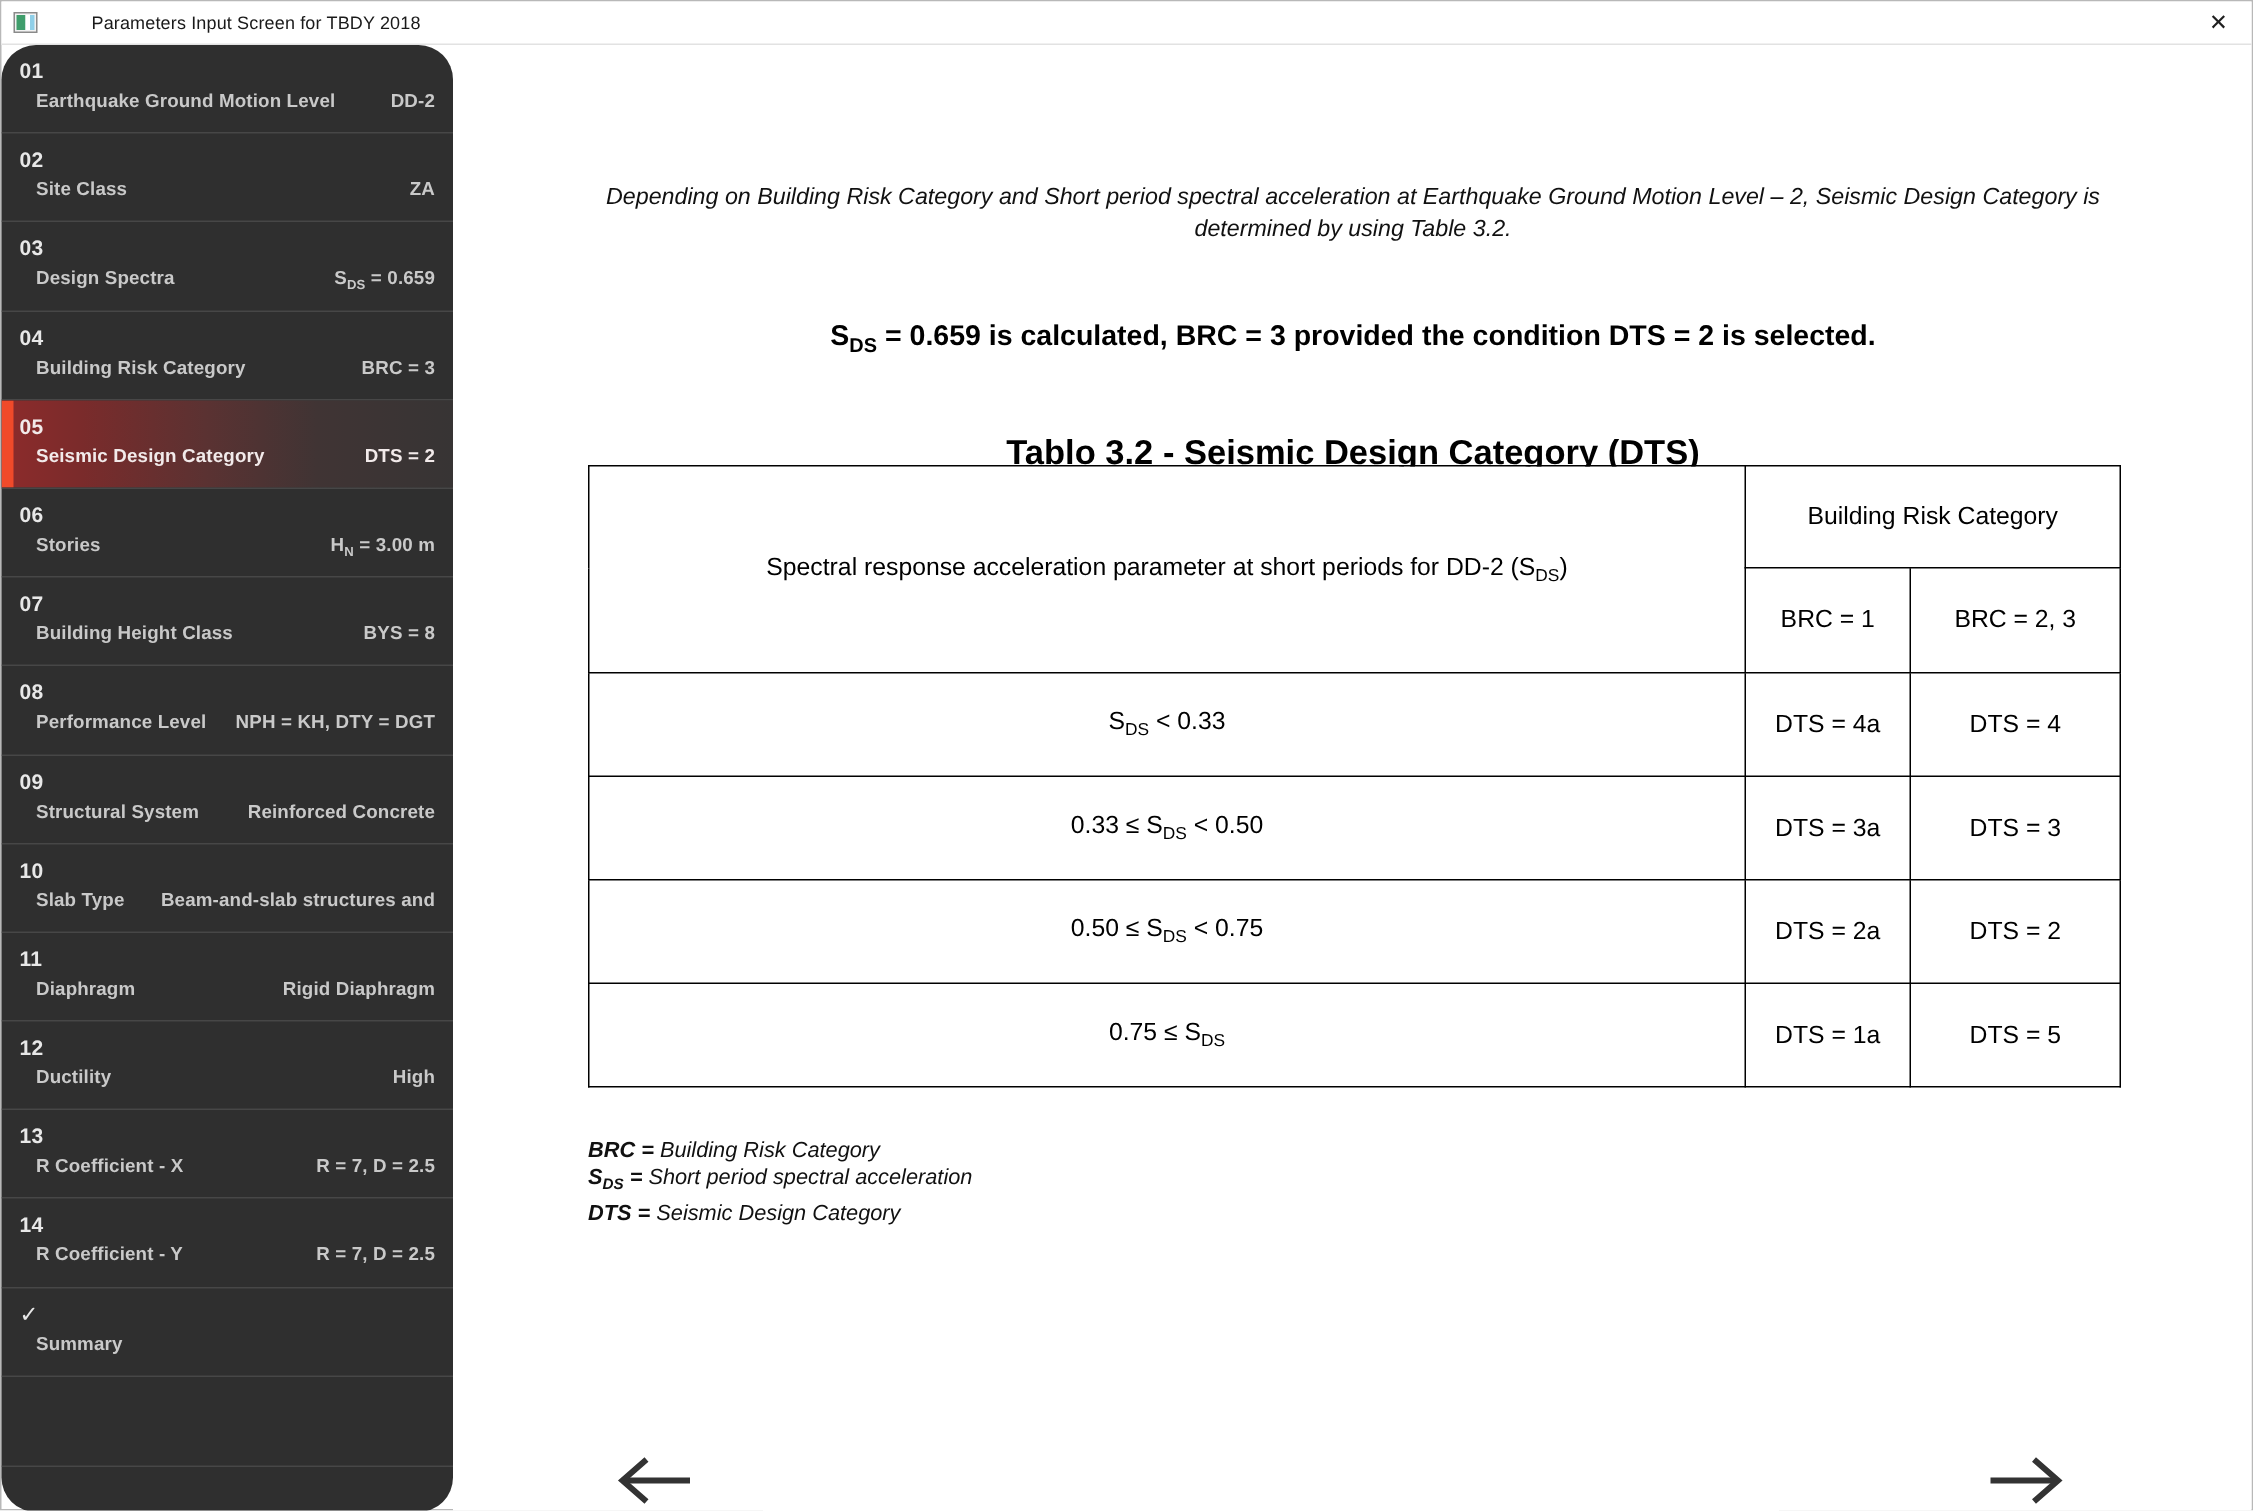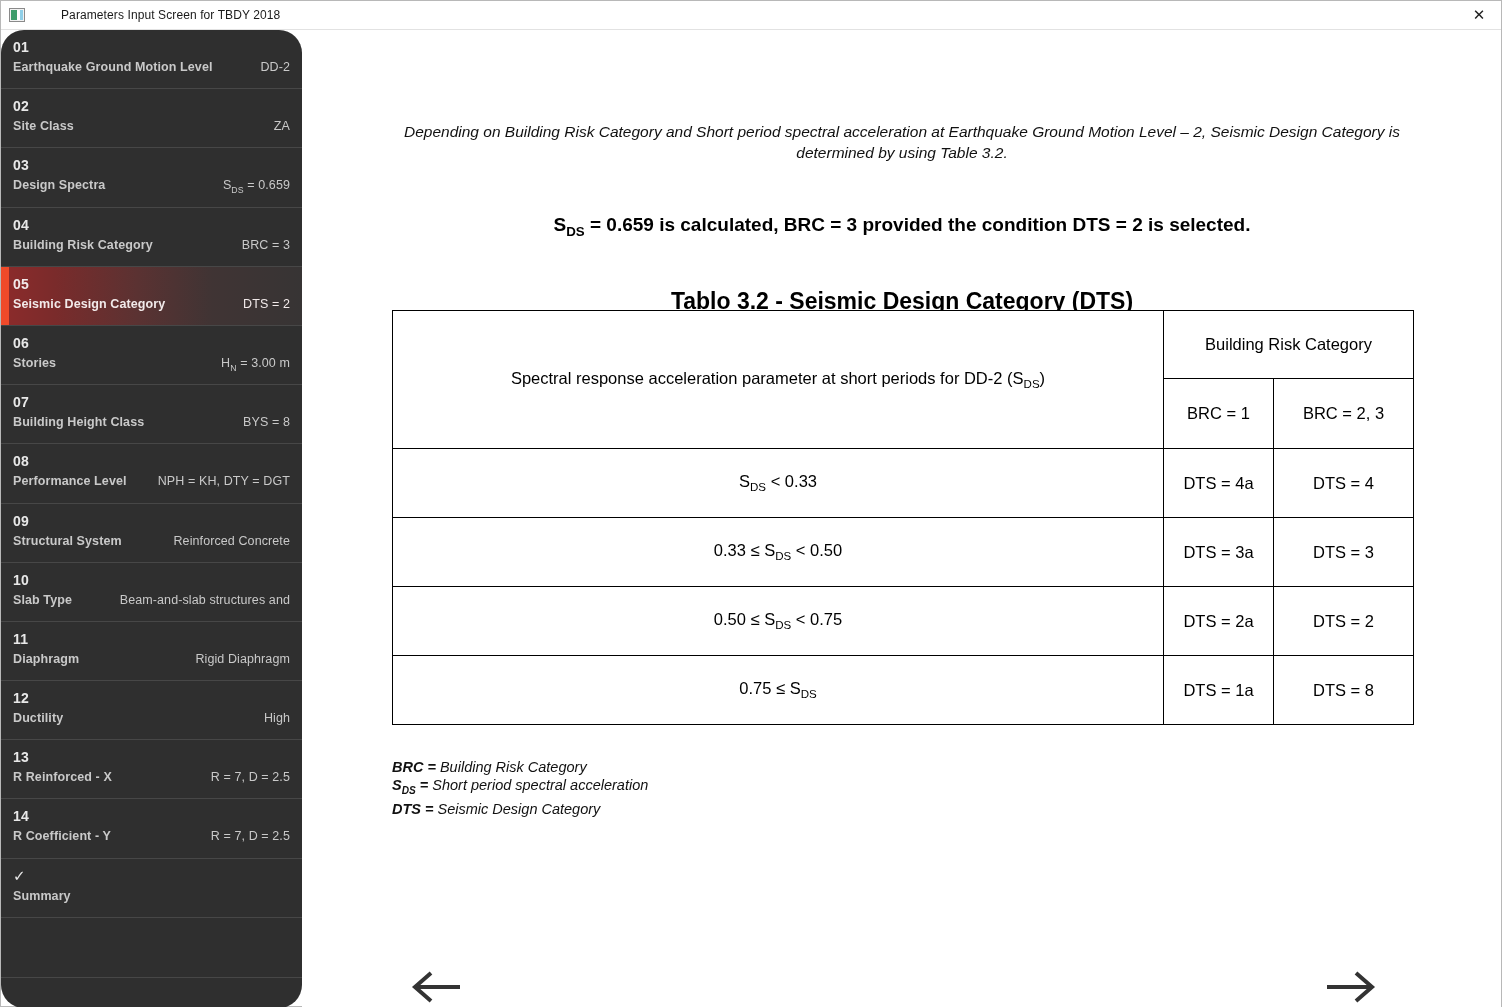--- a/index.html
+++ b/index.html
@@ -70,23 +70,24 @@
     letter-spacing: .2px;
   }
   .nav-row {
     display: flex; align-items: baseline; justify-content: space-between;
     margin-top: 4px;
     white-space: nowrap;
   }
   .nav-label {
     font-size: 12.5px; font-weight: bold; color: #c9c9c9;
     letter-spacing: .1px;
+    margin-left: 11px;
   }
   .nav-value {
-    font-size: 12.5px; font-weight: normal; color: #c9c9c9;
+    font-size: 12.5px; font-weight: bold; color: #c9c9c9;
     letter-spacing: .1px; padding-left: 8px;
   }
   .nav-item.active {
     background: linear-gradient(to right, #8d2b2b 0%, #7a2b2b 18%, #5b3232 45%, #403434 70%, #373434 100%);
   }
   .nav-item.active::before {
     content:""; position:absolute; left:0; top:0;
     width: 8px; height: 100%;
     background: #f04a2a;
   }
@@ -300,21 +301,21 @@
         <div class="nav-item">
           <div class="nav-num">12</div>
           <div class="nav-row">
             <span class="nav-label">Ductility</span>
             <span class="nav-value">High</span>
           </div>
         </div>
         <div class="nav-item">
           <div class="nav-num">13</div>
           <div class="nav-row">
-            <span class="nav-label">R Reinforced - X</span>
+            <span class="nav-label">R Coefficient - X</span>
             <span class="nav-value">R = 7, D = 2.5</span>
           </div>
         </div>
         <div class="nav-item">
           <div class="nav-num">14</div>
           <div class="nav-row">
             <span class="nav-label">R Coefficient - Y</span>
             <span class="nav-value">R = 7, D = 2.5</span>
           </div>
         </div>
@@ -365,21 +366,21 @@
             <td class="res-cell">DTS = 3</td>
           </tr>
           <tr class="body-row hl">
             <td class="desc-cell">0.50 ≤ S<sub>DS</sub> &lt; 0.75</td>
             <td class="hatch">DTS = 2a</td>
             <td class="res-cell">DTS = 2</td>
           </tr>
           <tr class="body-row">
             <td class="desc-cell">0.75 ≤ S<sub>DS</sub></td>
             <td class="hatch">DTS = 1a</td>
-            <td class="res-cell">DTS = 8</td>
+            <td class="res-cell">DTS = 5</td>
           </tr>
         </tbody>
     </table>
 
     <div id="legend">
         <div><span class="leg-key">BRC =</span><span class="leg-val"> Building Risk Category</span></div>
         <div><span class="leg-key">S<sub>DS</sub> =</span><span class="leg-val"> Short period spectral acceleration</span></div>
         <div><span class="leg-key">DTS =</span><span class="leg-val"> Seismic Design Category</span></div>
       </div>
 

